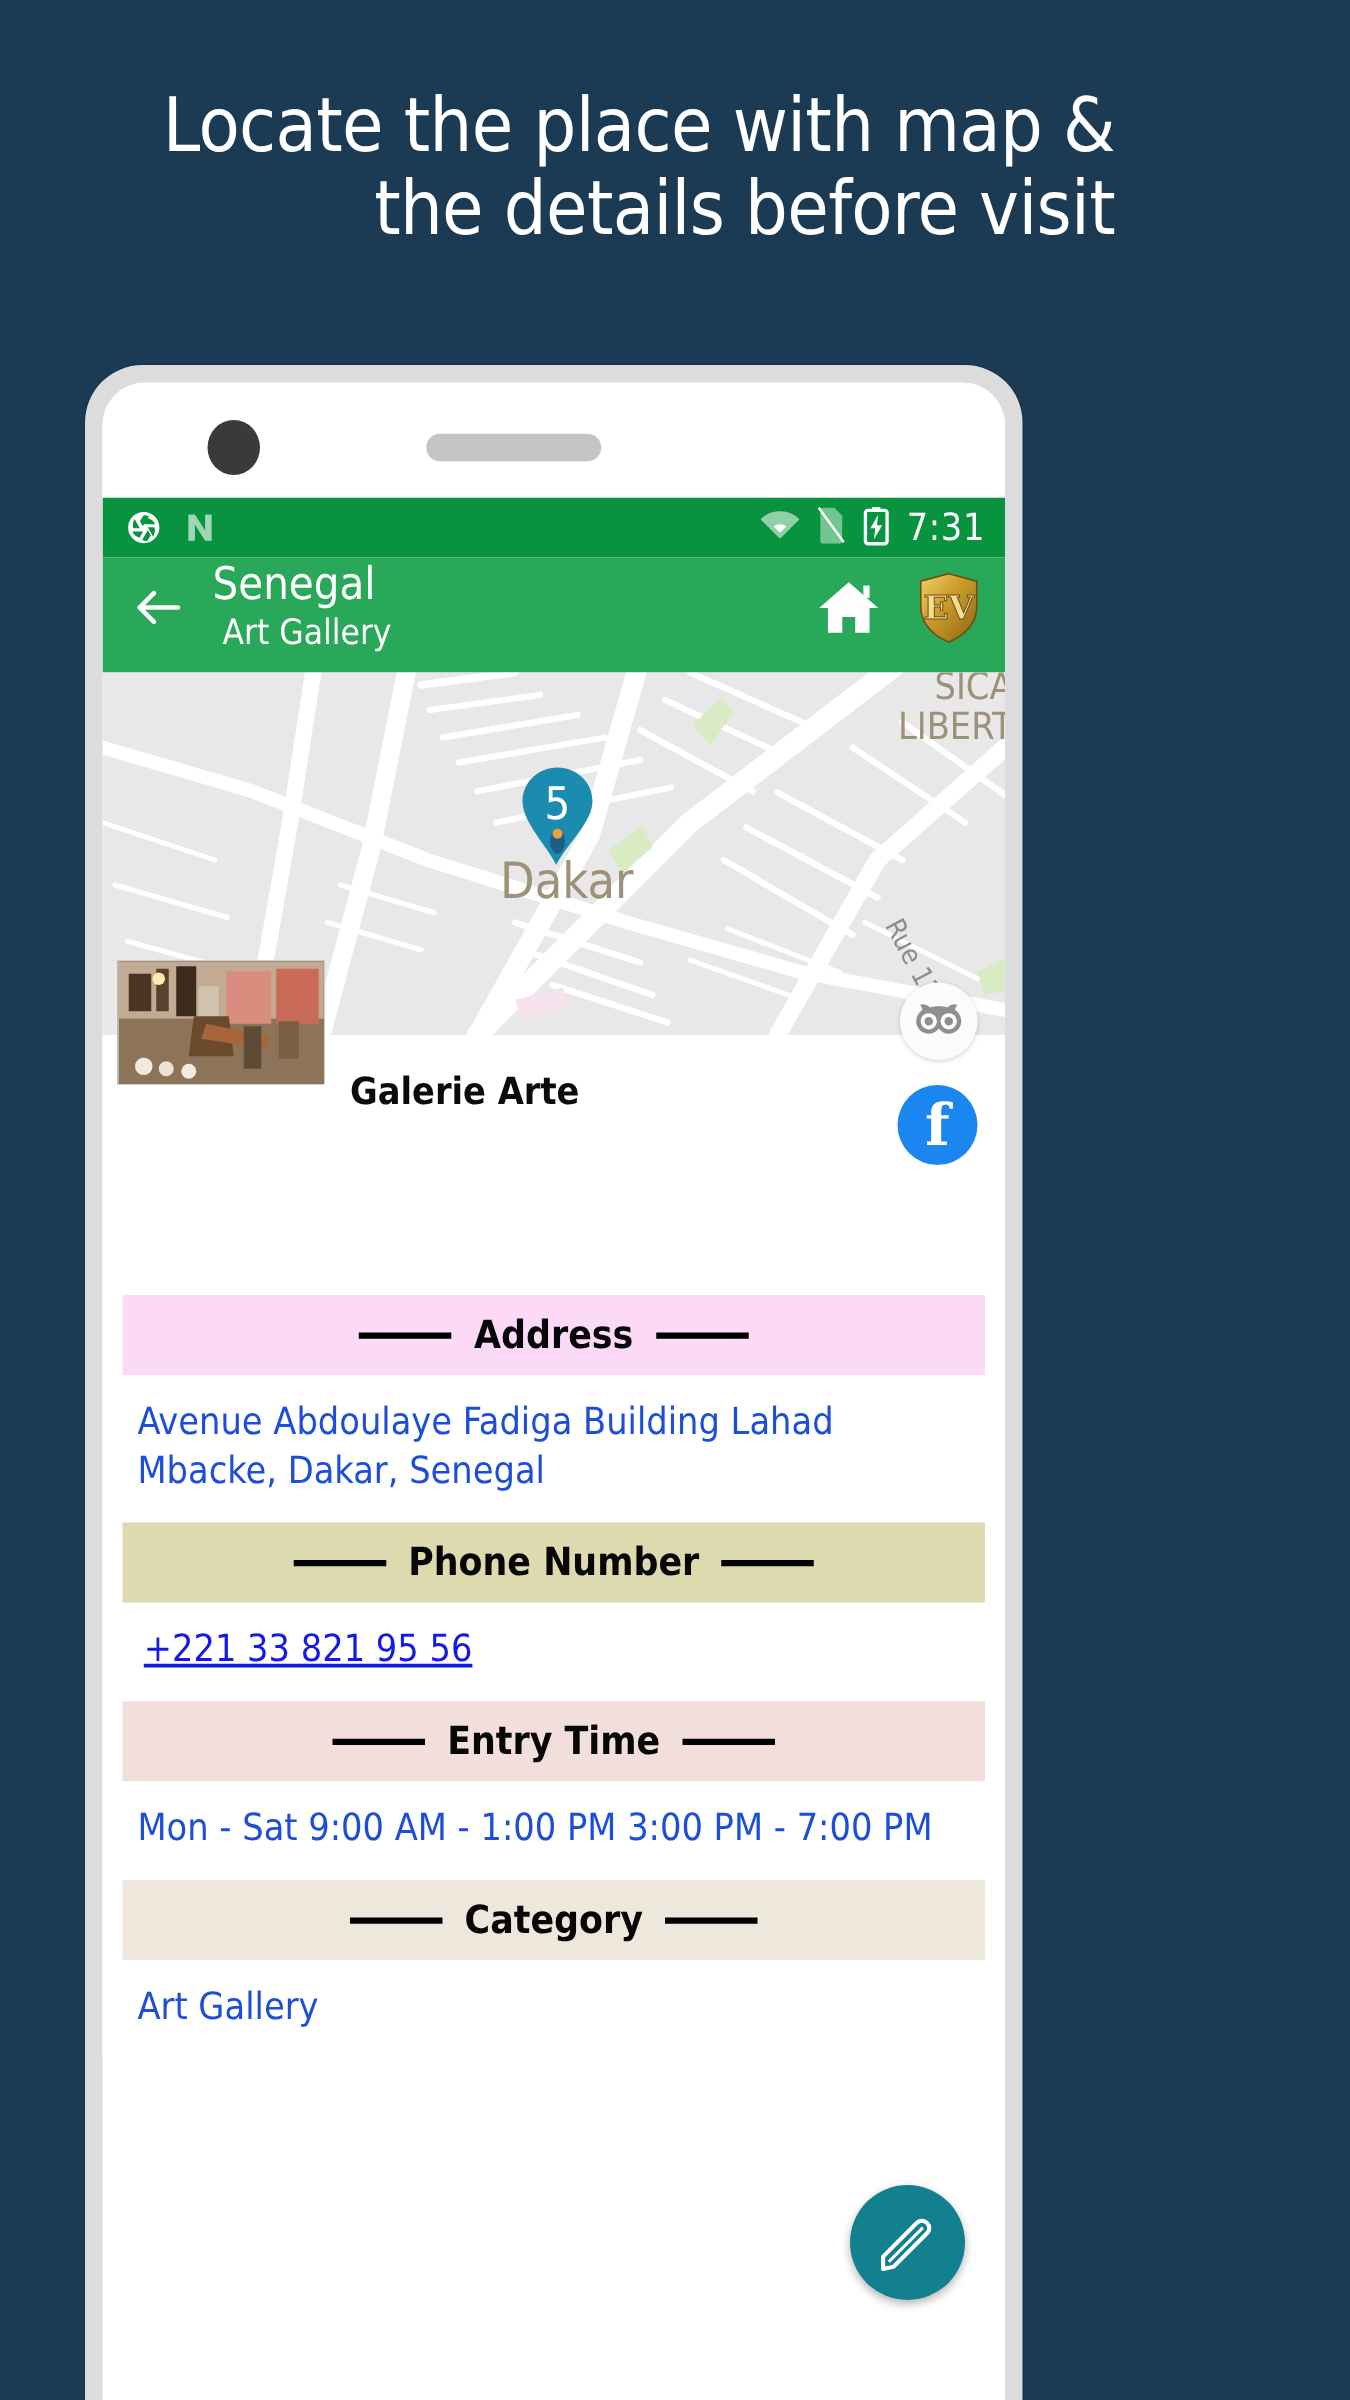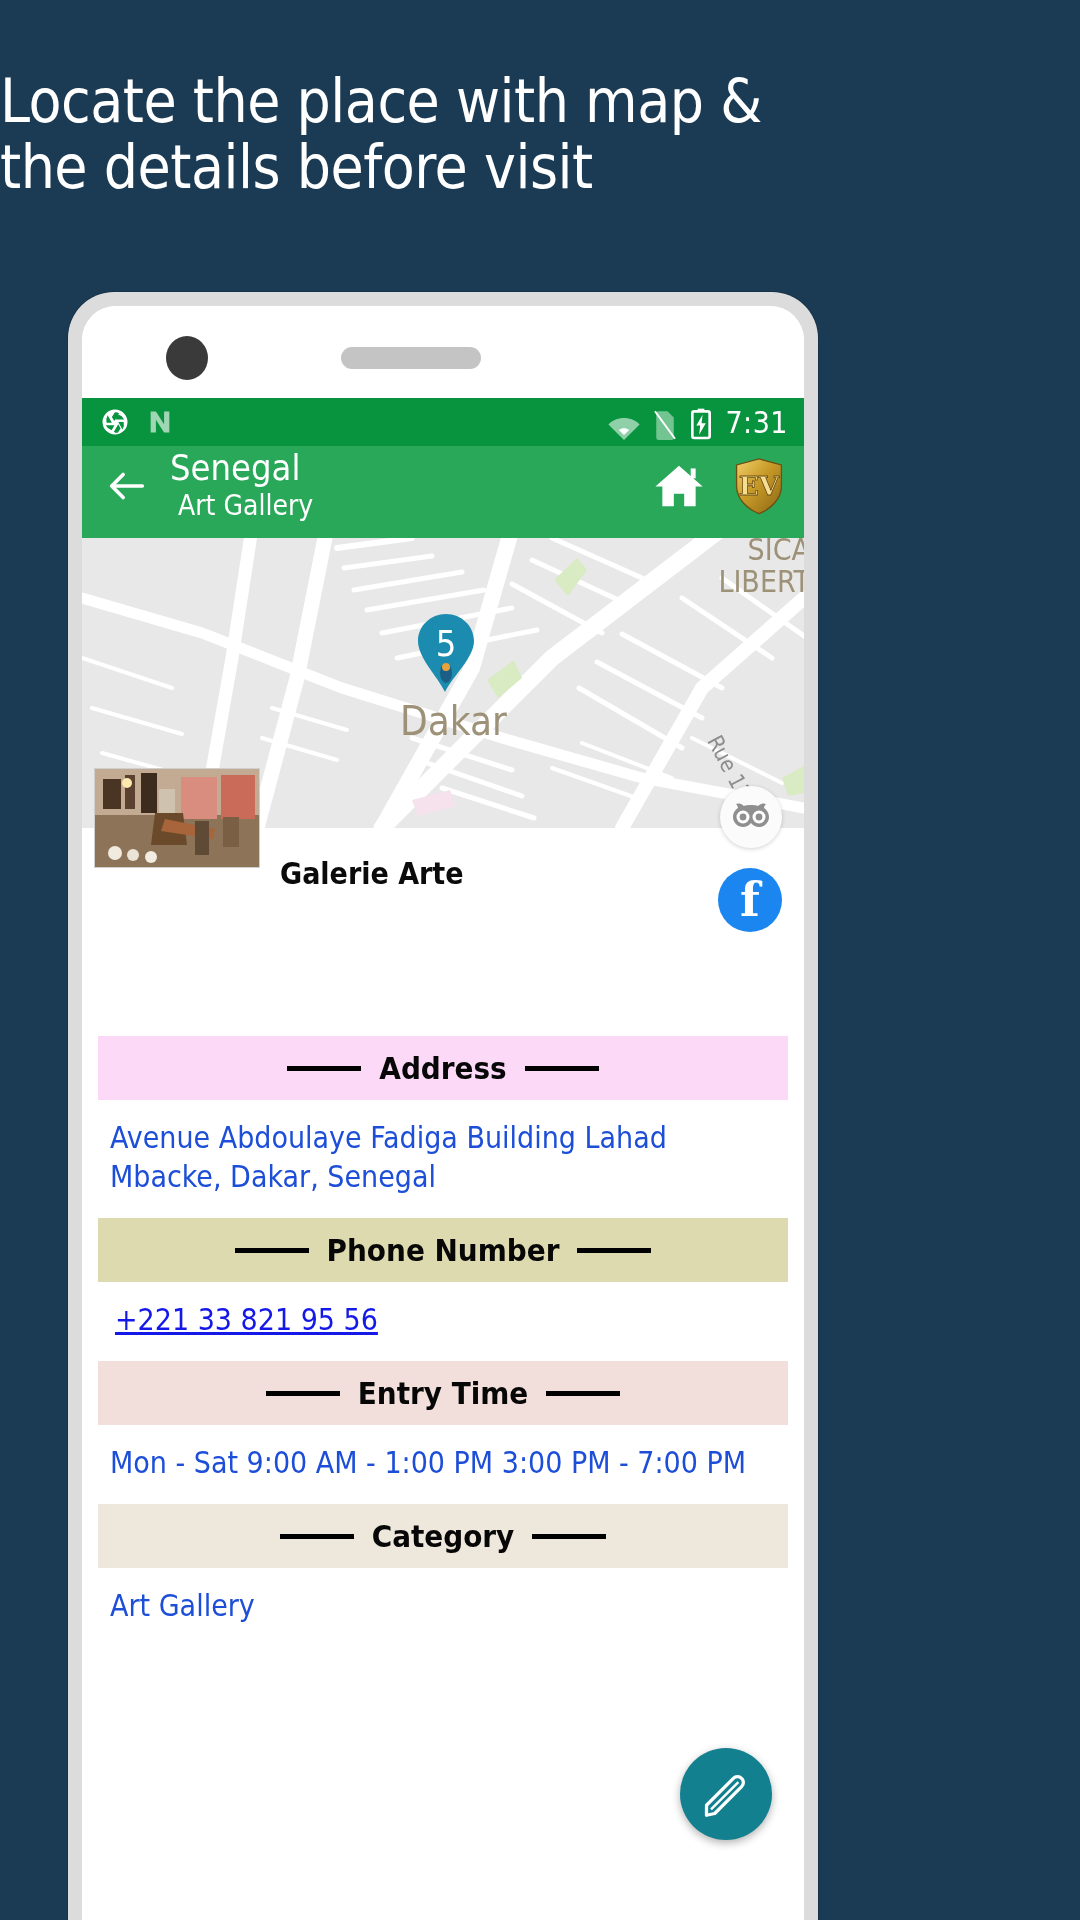--- a/index.html
+++ b/index.html
@@ -7,21 +7,21 @@
     width: 1080px; height: 1920px;
     overflow: hidden;
     font-family: "Liberation Sans", sans-serif;
   }
   body { background: #1b3a54; position: relative; }
 
   
   .headline {
     position: absolute;
     top: 68px; left: 0; width: 892px;
-    text-align: left;
+    text-align: right;
     color: #ffffff;
     font-size: 60px;
     line-height: 1.10;
     font-weight: 400;
     letter-spacing: -0.5px;
     font-family: "DejaVu Sans Condensed", "Liberation Sans", sans-serif;
   }
   .headline span { display: block; }
 
   
@@ -64,21 +64,21 @@
   
   .statusbar {
     height: 48px;
     background: #08933f;
     display: flex;
     align-items: center;
     padding: 0 16px 0 18px;
     color: #ffffff;
   }
   .sb-left { display: flex; align-items: center; gap: 16px; }
-  .sb-right { margin-left: auto; display: flex; align-items: flex-end; gap: 13px; }
+  .sb-right { margin-left: auto; display: flex; align-items: flex-start; gap: 13px; }
   .sb-time { font-size: 30px; font-weight: 400; letter-spacing: 0.5px;
              font-family: "DejaVu Sans Condensed","Liberation Sans",sans-serif; }
 
   
   .appbar {
     height: 92px;
     background: #2aa85a;
     display: flex;
     align-items: center;
     padding: 0 18px 12px 22px;
@@ -98,21 +98,21 @@
 
   
   .map {
     position: relative;
     height: 290px;
     background: #e6e6e6;
     overflow: hidden;
   }
   .map svg { position: absolute; inset: 0; }
   .map-label-city {
-    position: absolute; left: 318px; top: 160px;
+    position: absolute; left: 318px; top: 144px;
     color: #9d9177; font-size: 40px;
     font-family: "DejaVu Sans Condensed","Liberation Sans",sans-serif;
   }
   .map-label-lib {
     position: absolute; right: -6px; top: -4px;
     color: #9d9177; font-size: 30px; text-align: right; line-height: 1.05;
     font-family: "DejaVu Sans Condensed","Liberation Sans",sans-serif;
     margin-left: 12px;
   }
   .map-label-rue {

